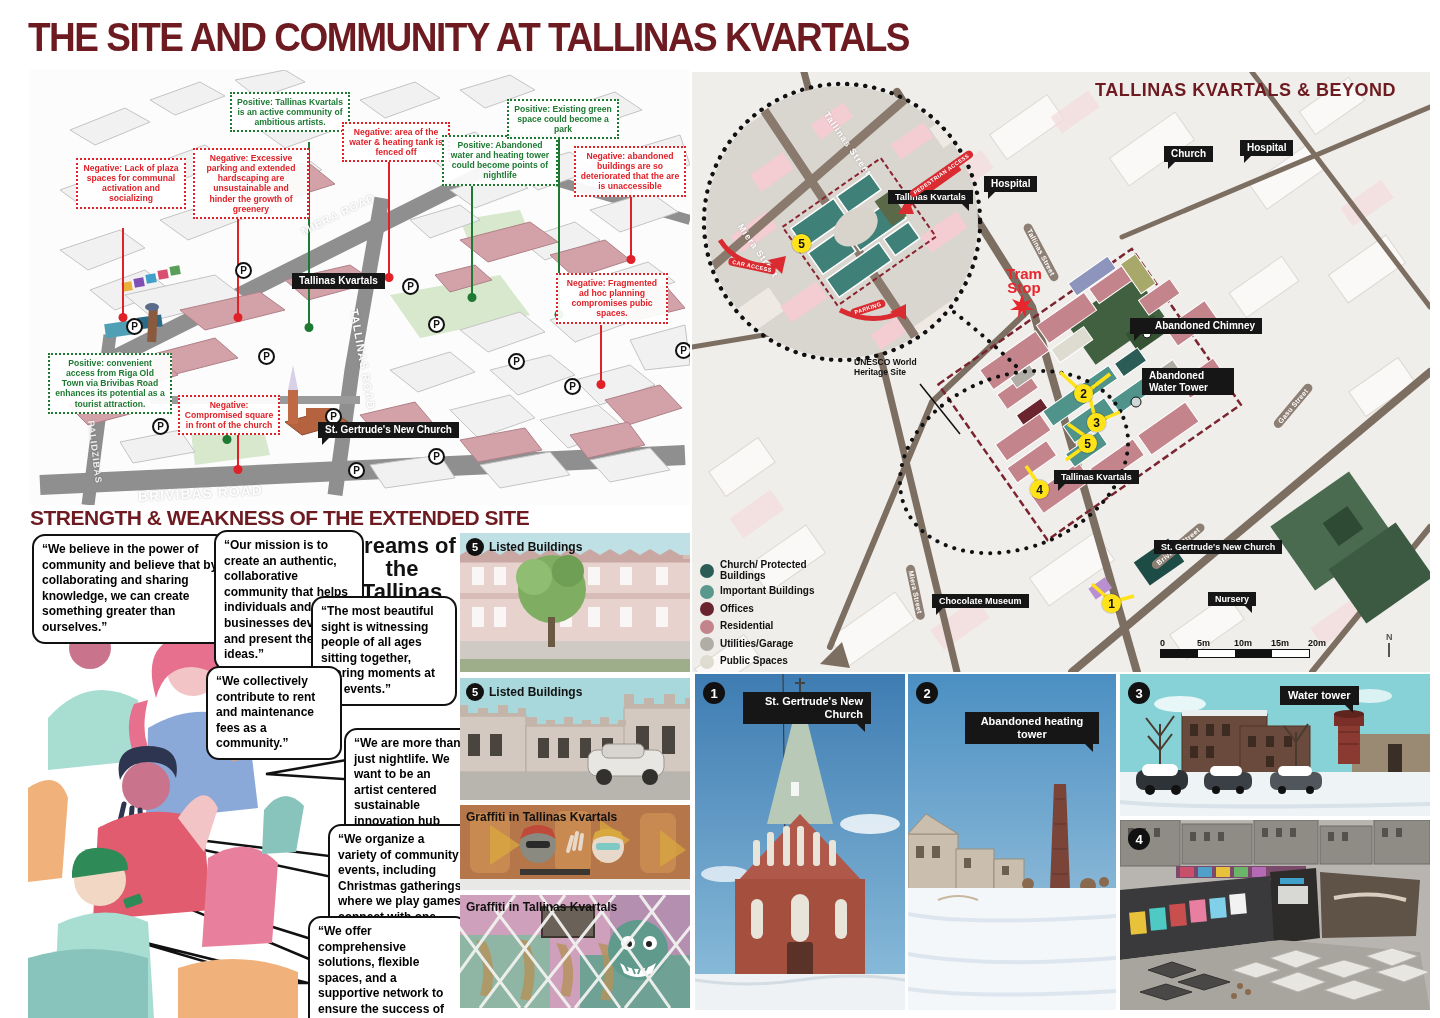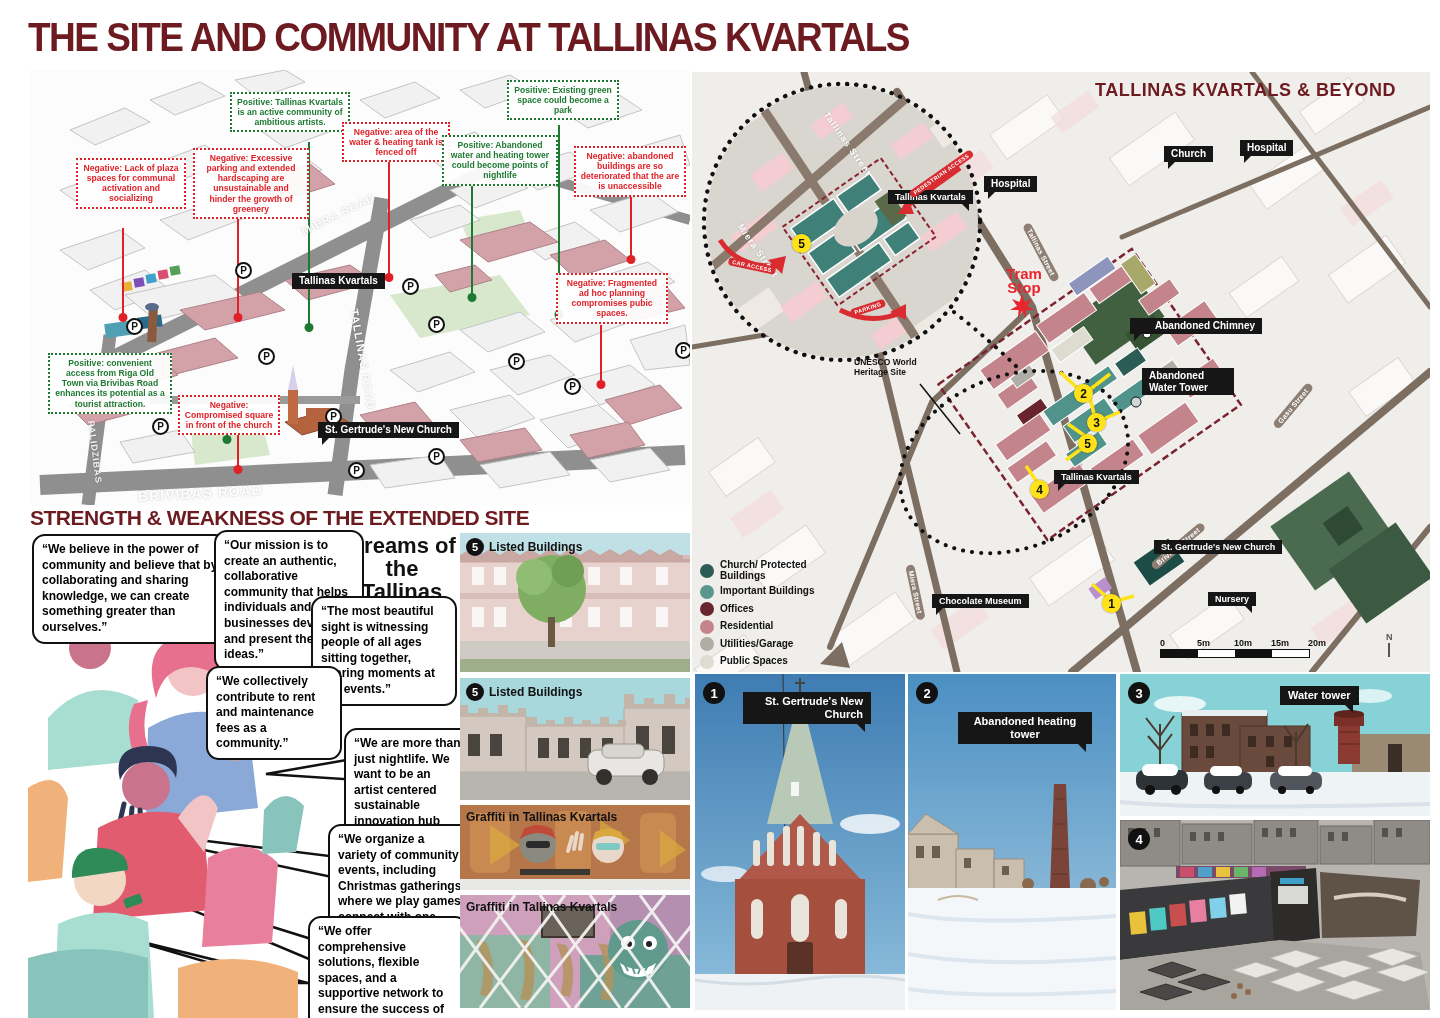--- a/index.html
+++ b/index.html
@@ -200,21 +200,21 @@
     <div class="leader neg" style="left:570px;top:255px;height:60px;"></div>
     <div class="leader pos" style="left:196px;top:330px;height:40px;"></div>
     <div class="leader neg" style="left:207px;top:365px;height:35px;"></div>
 
     
     <div class="co neg" style="left:46px;top:88px;width:98px;">Negative: Lack of plaza spaces for communal activation and socializing</div>
     <div class="co neg" style="left:163px;top:78px;width:104px;">Negative: Excessive parking and extended hardscaping are unsustainable and hinder the growth of greenery</div>
     <div class="co pos" style="left:200px;top:22px;width:108px;">Positive: Tallinas Kvartals is an active community of ambitious artists.</div>
     <div class="co neg" style="left:312px;top:52px;width:96px;">Negative: area of the water &amp; heating tank is fenced off</div>
     <div class="co pos" style="left:412px;top:65px;width:104px;">Positive: Abandoned water and heating tower could become points of nightlife</div>
-    <div class="co pos" style="left:477px;top:10px;width:100px;">Positive: Existing green space could become a park</div>
+    <div class="co pos" style="left:477px;top:29px;width:100px;">Positive: Existing green space could become a park</div>
     <div class="co neg" style="left:544px;top:76px;width:100px;">Negative: abandoned buildings are so deteriorated that the are is unaccessible</div>
     <div class="co neg" style="left:526px;top:203px;width:100px;">Negative: Fragmented ad hoc planning compromises pubic spaces.</div>
     <div class="co pos" style="left:18px;top:283px;width:112px;">Positive: convenient access from Riga Old Town via Brivibas Road enhances its potential as a tourist attraction.</div>
     <div class="co neg" style="left:148px;top:325px;width:90px;">Negative: Compromised square in front of the church</div>
 
     
     <div class="blabel" style="left:262px;top:203px;">Tallinas Kvartals</div>
     <div class="blabel tl" style="left:288px;top:352px;">St. Gertrude's New Church</div>
 
     
@@ -781,21 +781,21 @@
           <circle cx="120" cy="210" r="6"></circle>
           <circle cx="180" cy="212" r="8"></circle>
           <circle cx="196" cy="208" r="5"></circle>
         </g>
 
       <rect y="214" width="208" height="122" fill="#f4f7fa"></rect>
       <path d="M0 240 q60 12 208 2 M0 280 q80 14 208 4 M0 315 q70 10 208 2" stroke="#dde6ee" stroke-width="4" fill="none"></path>
       <path d="M30 226 q20 -8 40 0" stroke="#c9b8a0" stroke-width="2" fill="none"></path>
     </svg>
     <span class="badge" style="left:8px;top:8px;">2</span>
-    <div class="ph-label tr-tail" style="left:50px;top:38px;width:118px;text-align:center;">Abandoned heating tower</div>
+    <div class="ph-label tr-tail" style="left:57px;top:38px;width:118px;text-align:center;">Abandoned heating tower</div>
   </div>
 
   <div class="photo" style="left:1120px;top:674px;width:310px;height:142px;">
     <svg width="310" height="142" viewBox="0 0 310 142">
       <rect width="310" height="142" fill="#86d2d6"></rect>
       <ellipse cx="60" cy="30" rx="26" ry="8" fill="#fff" opacity=".8"></ellipse>
       <ellipse cx="250" cy="22" rx="22" ry="7" fill="#fff" opacity=".7"></ellipse>
 
       <g fill="#6a4a3c" stroke="#503527" stroke-width="1">
         <rect x="62" y="40" width="85" height="60"></rect>

